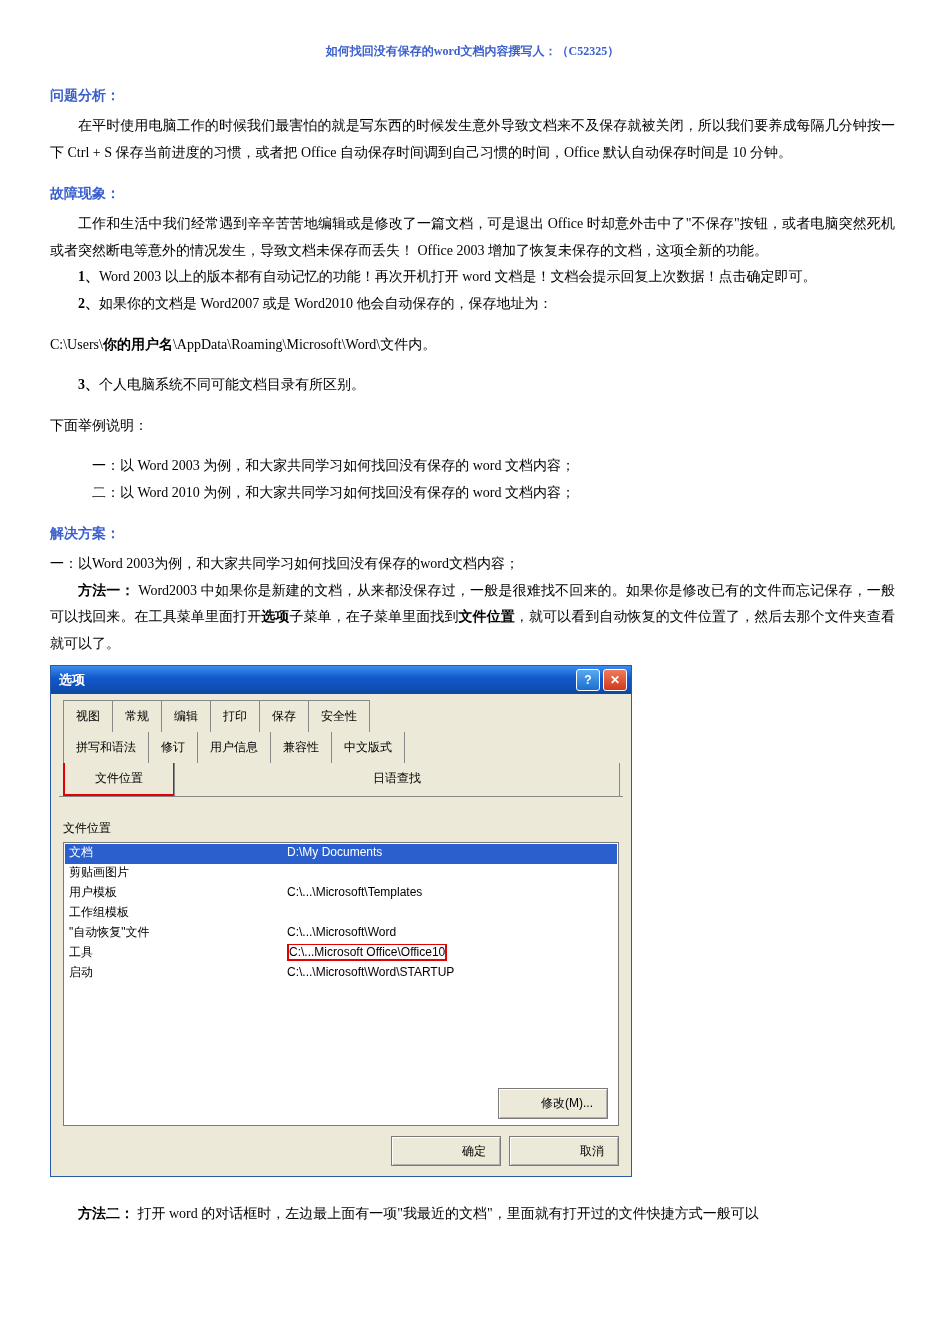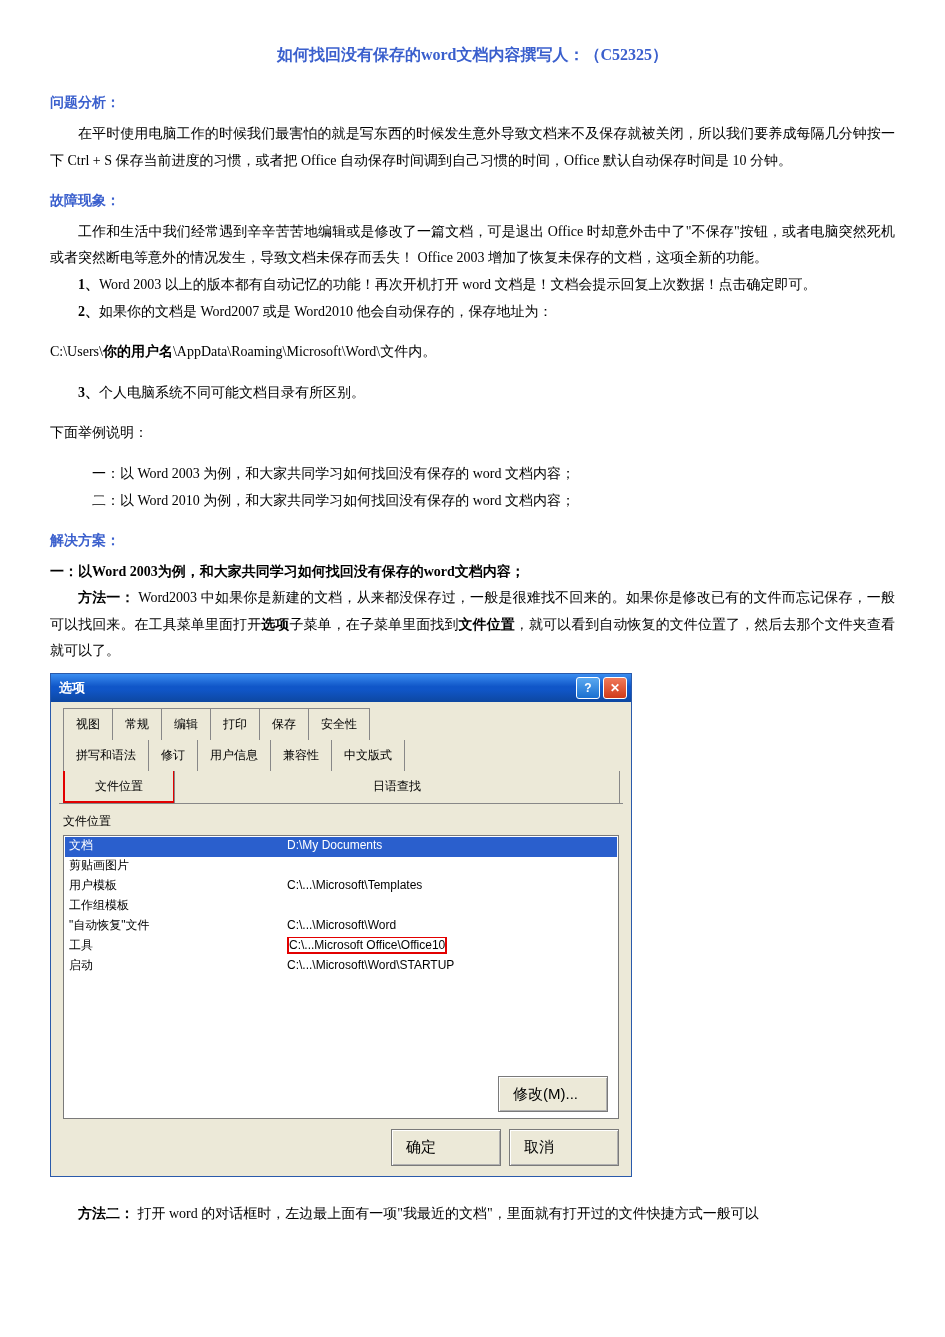--- a/index.html
+++ b/index.html
@@ -10,38 +10,38 @@
     line-height: 1.9;
     color: #000;
     background: #fff;
     width: 945px;
     box-sizing: border-box;
   }
   .title {
     text-align: center;
     color: #3a5fcd;
     font-weight: bold;
-    font-size: 16px;
+    font-size: 12px;
     margin-bottom: 20px;
   }
   .section-heading {
     color: #3a5fcd;
     font-weight: bold;
     margin-top: 14px;
     margin-bottom: 4px;
   }
   .para {
     text-indent: 2em;
     margin: 0 0 0 0;
   }
   .noindent { text-indent: 0; }
   .bold { font-weight: bold; }
   .indent-item { text-indent: 2em; margin:0; }
   .example-line { text-indent: 3em; margin:0; }
-  .sub-heading { font-weight: bold; }
+  .sub-heading { font-weight: normal; }
   .justify { text-align: justify; }
 
   
   .dialog {
     width: 580px;
     margin-top: 8px;
     border: 1.5px solid #2a5aab;
     background: #ece9d8;
     font-family: "Microsoft YaHei", "SimSun", sans-serif;
     font-size: 12px;
@@ -93,21 +93,21 @@
     background: #ece9d8;
     font-weight: normal;
     padding: 4px 30px;
   }
   .hl-wrap {
     display: flex;
     padding: 0 4px;
     border-top: none;
   }
   .hl-wrap .tab { border-top:none; }
-  .tabrow-wrapper { border-bottom:1px solid #888; margin-bottom:6px; }
+  .tabrow-wrapper { border-bottom:1px solid #888; margin-bottom:20px; }
 
   .panel-lbl { margin: 6px 4px 2px 4px; }
   .col-header { display:flex; margin:0 4px 2px 4px; }
   .col-header .c1 { width: 220px; }
   .col-header .c2 { flex:1; }
 
   .listbox {
     border: 1px solid #7a7a7a;
     background: #fff;
     height: 280px;
@@ -123,22 +123,22 @@
 
   .btnrow {
     display:flex; justify-content:flex-end; gap:8px; margin:10px 4px 0 4px;
   }
   .wbtn {
     min-width: 80px;
     padding: 3px 14px;
     border: 1px solid #7a7a7a;
     background: #ece9d8;
     box-shadow: inset 1px 1px #fff, inset -1px -1px #b0b0b0;
-    text-align: left;
-    font-size: 15px;
+    text-align: right;
+    font-size: 12px;
   }
   .btnrow.modify { justify-content:flex-end; margin-top:6px; margin-right:10px; }
 </style>
 </head>
 <body>
 
 <div class="title">如何找回没有保存的word文档内容撰写人：（C52325）</div>
 
 <div class="section-heading">问题分析：</div>
 <p class="para justify">在平时使用电脑工作的时候我们最害怕的就是写东西的时候发生意外导致文档来不及保存就被关闭，所以我们要养成每隔几分钟按一下 Ctrl + S 保存当前进度的习惯，或者把 Office 自动保存时间调到自己习惯的时间，Office 默认自动保存时间是 10 分钟。</p>

